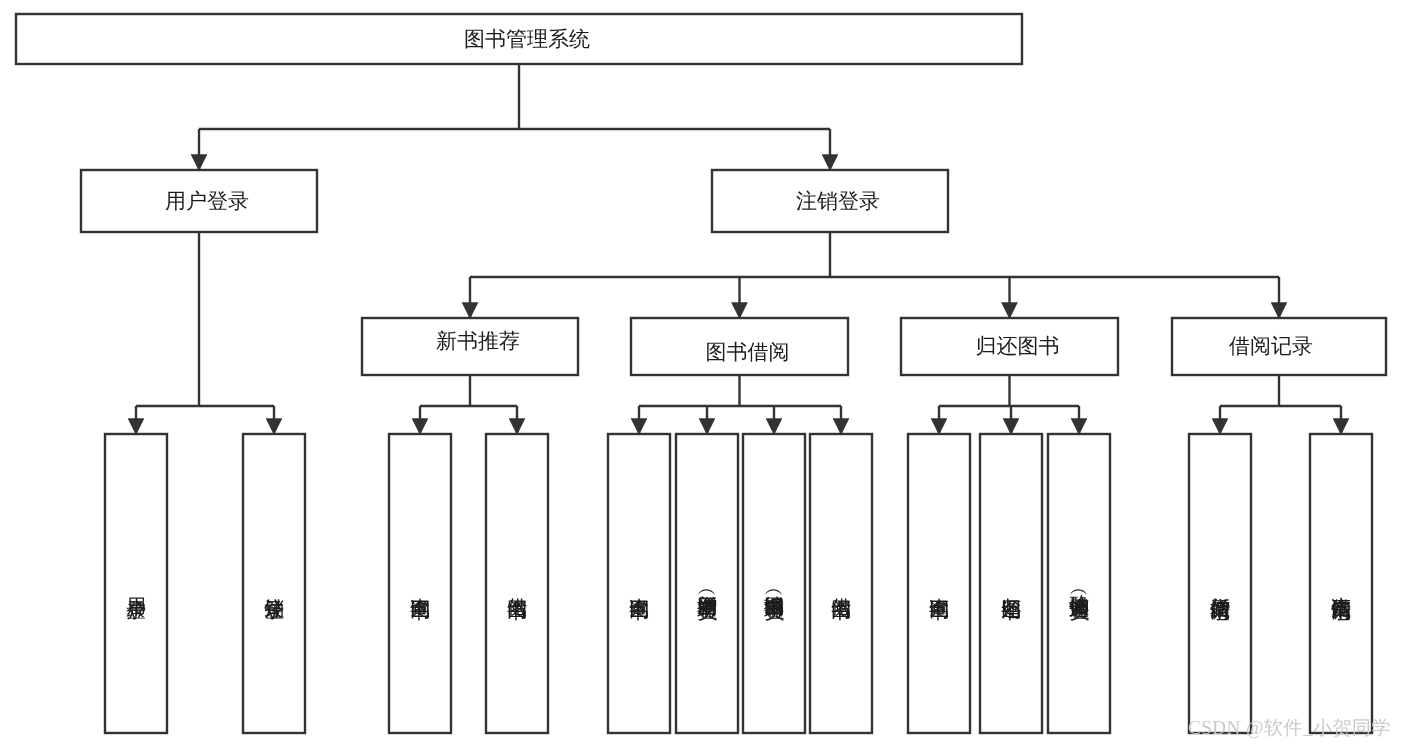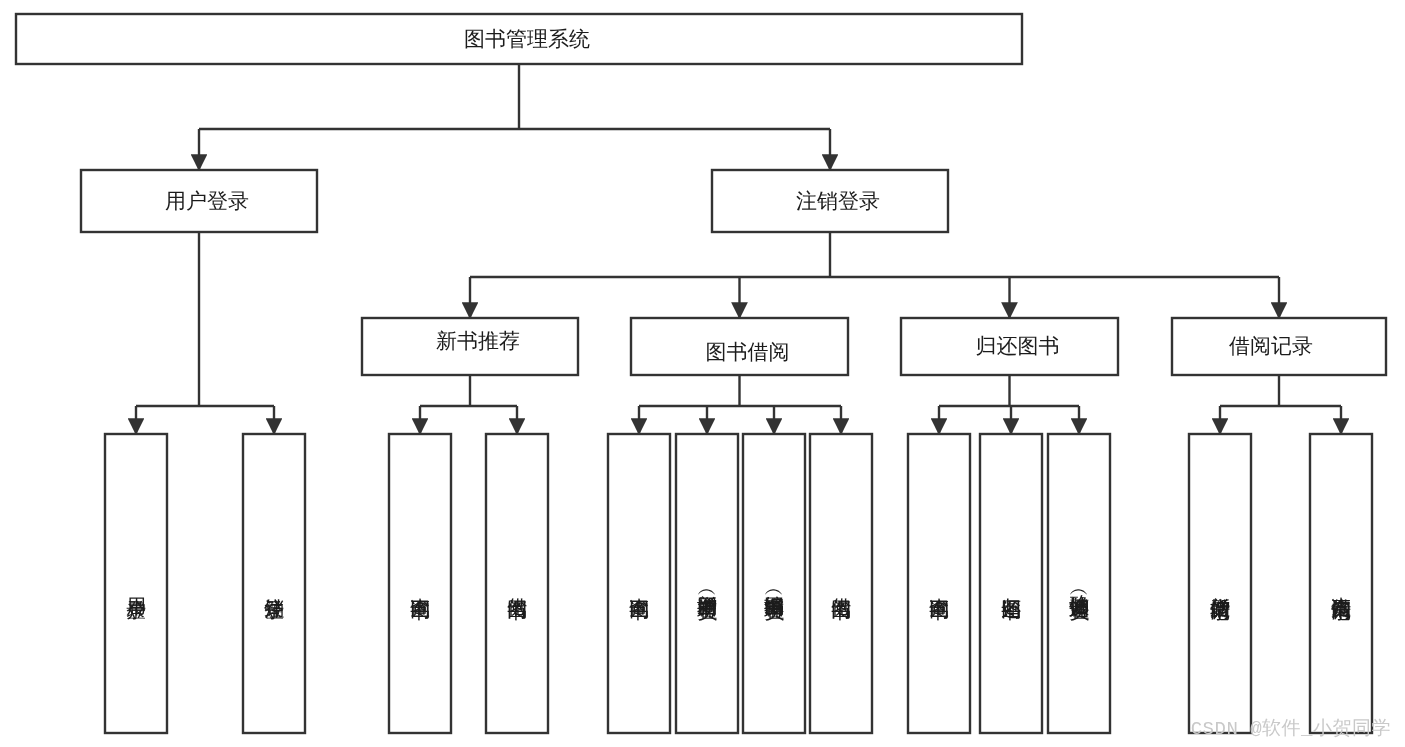--- a/index.html
+++ b/index.html
@@ -69,21 +69,21 @@
     text-orientation: upright;
     letter-spacing: 1px;
     pointer-events: none;
   }
   .watermark {
     position: absolute;
     right: 14px;
     bottom: 6px;
     color: #c9c9c9;
     font-size: 19px;
-    font-family: Liberation Mono, monospace;
+    font-family: Liberation Serif, serif;
     letter-spacing: 0.5px;
     white-space: nowrap;
   }
 </style>
 </head>
 <body>
 
 <div id="diagram-root">
 
   <svg class="diagram-canvas" viewBox="0 0 1405 747">

